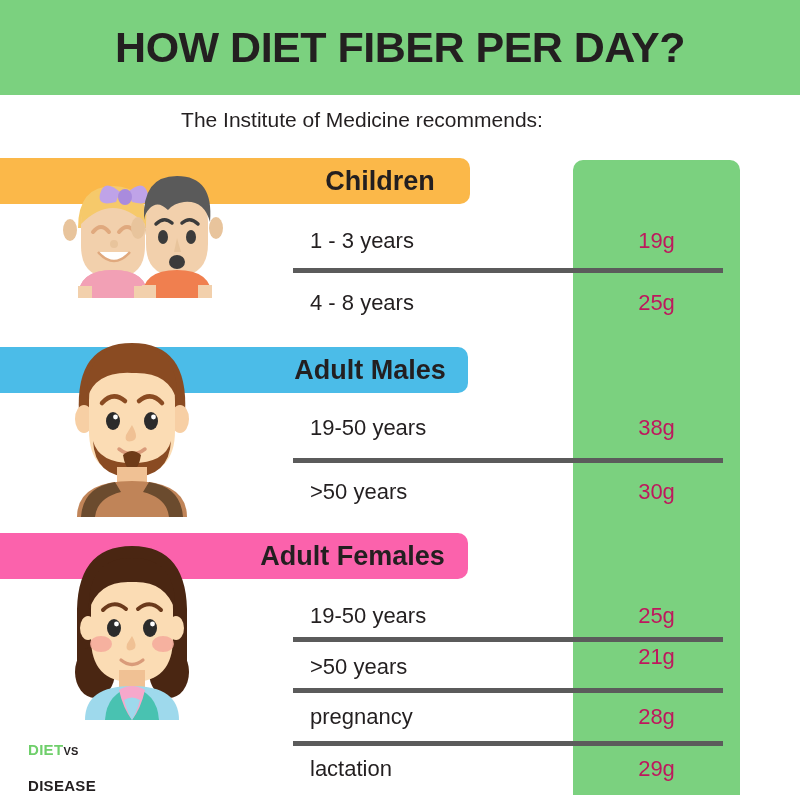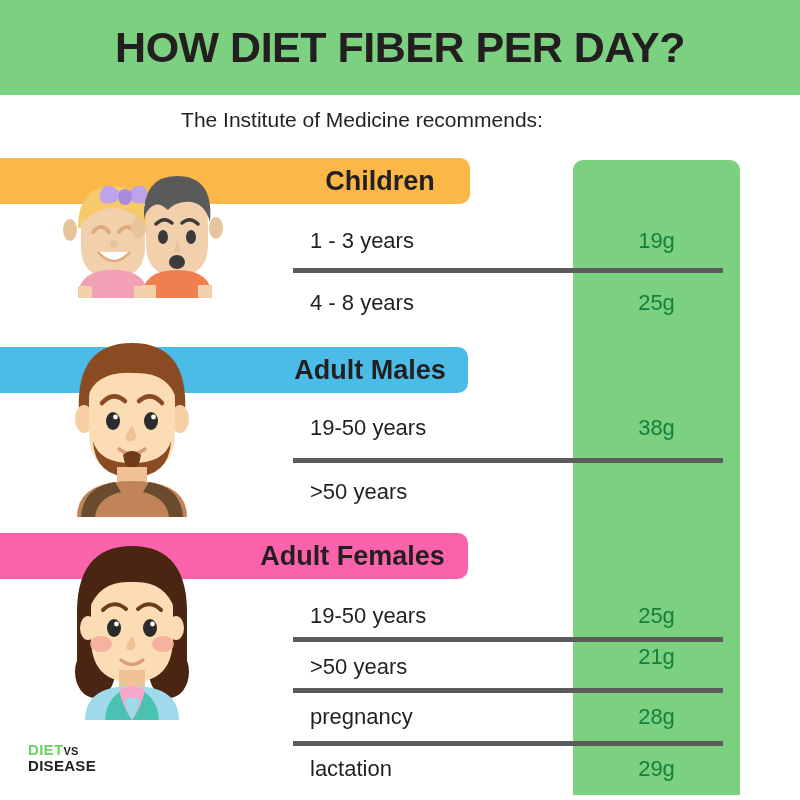--- a/index.html
+++ b/index.html
@@ -60,39 +60,39 @@
   #banner-females{top:533px;width:468px;background:#FB62AC;}
   #label-females{top:533px;left:240px;width:225px;justify-content:center;}
 
   
   .row-label{
     position:absolute;left:310px;font-size:22px;color:#231f20;
     z-index:6;white-space:nowrap;
   }
   .row-amount{
     position:absolute;left:573px;width:167px;text-align:center;
-    font-size:22px;color:#15803d;z-index:6;
+    font-size:22px;color:#be185d;z-index:6;
   }
   .divider{
     position:absolute;left:293px;width:430px;height:5px;
     background:#5B5B5B;z-index:6;
   }
 
   
   .avatar{position:absolute;z-index:4;}
 
   
   .logo{
     position:absolute;left:28px;top:742px;z-index:7;
     line-height:1.05;
   }
   .logo-row1{font-size:15px;font-weight:bold;letter-spacing:0.3px;}
   .logo-diet{color:#6FCF6B;}
   .logo-vs{color:#231f20;font-size:11px;}
-  .logo-row2{font-size:15px;font-weight:bold;color:#231f20;letter-spacing:0.3px;}
+  .logo-row2{font-size:15px;font-weight:bold;color:#231f20;letter-spacing:0.3px;margin-top:20px;}
 </style>
 </head>
 <body>
 
 <div id="page">
 
   <div class="header-band"></div>
   <div class="header-title">HOW DIET FIBER PER DAY?</div>
   <div class="subtitle">The Institute of Medicine recommends:</div>
 
@@ -196,20 +196,21 @@
 
       <path d="M24 180 q2 -30 34 -35 l6 10 q-24 6 -26 25 z" fill="#6B4B2E"></path>
       <path d="M126 180 q-2 -30 -34 -35 l-6 10 q24 6 26 25 z" fill="#6B4B2E"></path>
     </svg>
   </div>
 
   <div class="row-label" style="top:415px;">19-50 years</div>
   <div class="row-amount" style="top:415px;">38g</div>
   <div class="divider" style="top:458px;"></div>
   <div class="row-label" style="top:479px;">&gt;50 years</div>
+  <div class="row-amount" style="top:479px;">30g</div>
 
   <div class="banner" id="banner-females"></div>
   <div class="banner-label" id="label-females">Adult Females</div>
 
   <div class="avatar" style="left:57px;top:540px;width:150px;height:180px;">
     <svg width="150" height="180" viewBox="0 0 150 180">
 
       <path d="M20 78 q-2 -72 55 -72 q57 0 55 72 l0 62 q-10 14 -24 8 l0 -60 l-62 0 l0 60 q-14 6 -24 -8 z" fill="#4A2612"></path>
       <ellipse cx="38" cy="132" rx="20" ry="26" fill="#4A2612"></ellipse>
       <ellipse cx="112" cy="132" rx="20" ry="26" fill="#4A2612"></ellipse>

